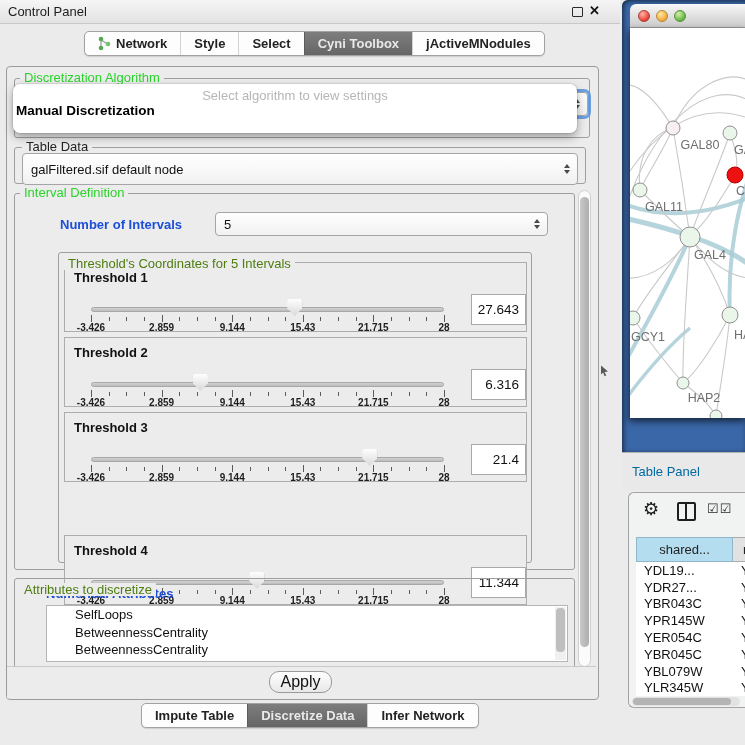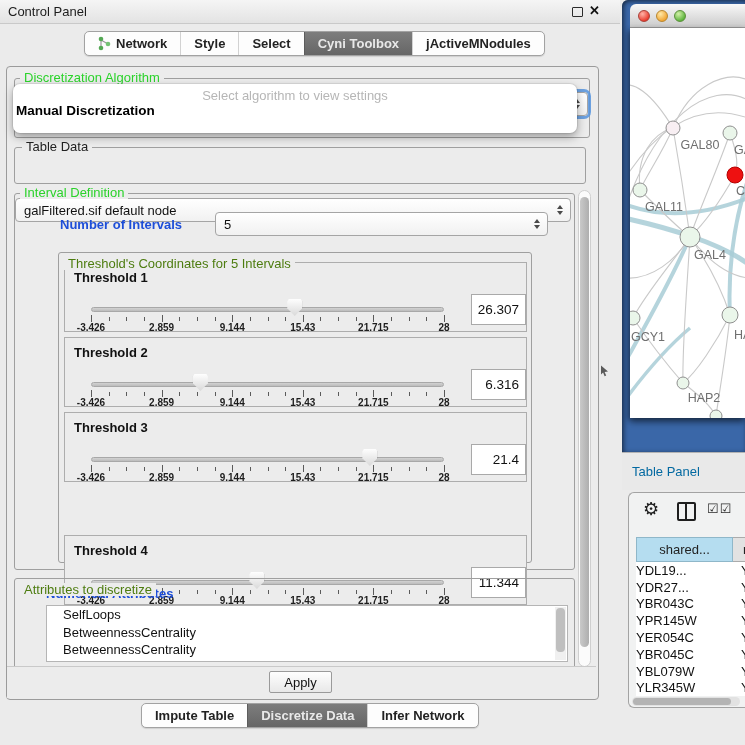--- a/index.html
+++ b/index.html
@@ -61,28 +61,28 @@
 
   
   .vscroll{position:absolute;left:578px;top:190px;width:13px;height:477px;background:#fbfbfb;border:1px solid #cfcfcf;
            border-radius:7px;box-sizing:border-box;}
   .vthumb{position:absolute;left:1px;top:6px;width:9px;height:450px;border-radius:5px;
           background:linear-gradient(90deg,#c9c9c9,#aeaeae);}
 
   
   .list{position:absolute;left:46px;top:605px;width:522px;height:57px;background:#fff;border:1px solid #b5b5b5;
         box-sizing:border-box;overflow:hidden;}
-  .list .item{font-size:13px;line-height:17.5px;padding-left:16px;color:#111;white-space:nowrap;}
+  .list .item{font-size:13px;line-height:17.5px;padding-left:28px;color:#111;white-space:nowrap;}
   .list-scroll{position:absolute;right:1px;top:1px;width:11px;height:53px;background:#f0f0f0;}
   .list-thumb{position:absolute;left:1px;top:1px;width:9px;height:44px;background:#bfbfbf;border-radius:4px;}
 
   
   .apply-strip{position:absolute;left:7px;top:666px;width:589px;height:31px;background:#ececec;border-top:1px solid #c9c9c9;z-index:5;}
   .apply-btn{position:absolute;left:269px;top:671px;width:63px;height:22px;background:linear-gradient(#fefefe,#e8e8e8);
-             border:1px solid #9a9a9a;border-radius:2px;font-size:13px;color:#111;display:flex;align-items:center;
+             border:1px solid #9a9a9a;border-radius:10px;font-size:16px;color:#111;display:flex;align-items:center;
              justify-content:center;z-index:6;box-sizing:border-box;}
 
   
   .net-frame{position:absolute;left:622px;top:0;width:123px;height:452px;background:#3a67a8;border-radius:6px 0 0 0;
              box-shadow:inset 3px 0 5px -1px rgba(0,0,0,.45),inset 0 3px 4px -1px rgba(0,0,0,.35);}
   .mac-bar{position:absolute;left:630px;top:4px;width:115px;height:24px;border-radius:6px 0 0 0;
            background:linear-gradient(#f8f8f8,#cbcbcb);border-bottom:1px solid #999;box-sizing:border-box;}
   .light{position:absolute;width:12px;height:12px;border-radius:50%;top:6px;box-sizing:border-box;}
   .l-red{left:8px;background:radial-gradient(circle at 35% 30%,#ffb3a7,#e8382a 75%);border:1px solid #a84038;}
   .l-yellow{left:26px;background:radial-gradient(circle at 35% 30%,#ffe9a8,#f0a32f 75%);border:1px solid #b8862f;}
@@ -99,21 +99,21 @@
   .tp-split{position:absolute;left:48px;top:9px;width:15px;height:15px;border:2px solid #1e1e1e;border-radius:2px;}
   .tp-split-line{position:absolute;left:6px;top:0;width:2px;height:15px;background:#1e1e1e;}
   .tp-checks{position:absolute;left:78px;top:8px;font-size:13px;color:#2a2a2a;letter-spacing:1px;white-space:nowrap;}
   .tp-header{position:absolute;left:7px;top:44px;right:0;height:25px;display:flex;}
   .tp-h1{width:97px;background:#b5ddf0;border:1px solid #8fb7c9;box-sizing:border-box;display:flex;align-items:center;
          justify-content:center;font-size:13px;color:#222;}
   .tp-h2{flex:1;background:#e2e2e2;border-top:1px solid #ababab;border-bottom:1px solid #ababab;font-size:13px;
          display:flex;align-items:center;padding-left:10px;color:#222;overflow:hidden;white-space:nowrap;}
   .tp-rows{position:absolute;left:7px;top:69px;right:0;height:134px;overflow:hidden;background:#fff;}
   .tp-row{display:flex;height:16.8px;align-items:center;font-size:13px;color:#111;}
-  .tp-c1{width:97px;padding-left:0;box-sizing:border-box;overflow:hidden;white-space:nowrap;}
+  .tp-c1{width:97px;padding-left:8px;box-sizing:border-box;overflow:hidden;white-space:nowrap;}
   .tp-c2{flex:1;padding-left:8px;overflow:hidden;white-space:nowrap;}
   .tp-hscroll{position:absolute;left:3px;top:204px;width:108px;height:9px;background:#e2e2e2;border-radius:5px;}
   .tp-hthumb{position:absolute;left:1px;top:1px;width:98px;height:7px;background:#b4b4b4;border-radius:4px;}
 
   .cursor{position:absolute;left:600px;top:363px;z-index:30;}
   .bold13{font-size:13px;font-weight:bold;color:#1d4ed8;position:absolute;}
 </style>
 </head>
 <body>
 
@@ -162,21 +162,21 @@
       </span>
   </div>
 
   <div class="popup" id="algoPopup">
       <div class="ph">Select algorithm to view settings</div>
       <div class="opt bold">Manual Discretization</div>
     </div>
 
   <div class="groupbox" style="left:14px;top:147px;width:572px;height:37px;"></div>
   <span class="grouptitle t-dark" style="left:22px;top:140px;font-weight:normal;color:#222;">Table Data</span>
-  <div class="combo" style="left:15px;top:153px;width:556px;height:24px;margin-top:45px;">
+  <div class="combo" style="left:22px;top:153px;width:556px;height:32px;">
     <span>galFiltered.sif default node</span>
     <span class="stepper">
         <span class="tri-up"></span>
         <span class="tri-dn"></span>
       </span>
   </div>
 
   <div class="groupbox" style="left:14px;top:193px;width:561px;height:377px;"></div>
   <span class="grouptitle t-green" style="left:20px;top:186px;">Interval Definition</span>
 
@@ -218,21 +218,21 @@
           <span class="tick" style="left: 361.35px;"></span>
           <span class="tick major" style="left: 379px;"></span>
           <span class="ticklabel" style="left: 26px;">-3.426</span>
           <span class="ticklabel" style="left: 96.6px;">2.859</span>
           <span class="ticklabel" style="left: 167.2px;">9.144</span>
           <span class="ticklabel" style="left: 237.8px;">15.43</span>
           <span class="ticklabel" style="left: 308.4px;">21.715</span>
           <span class="ticklabel" style="left: 379px;">28</span>
           <div class="thumb" style="left: 222.251px;"></div>
         </div>
-        <div class="valuebox">26.307</div>
+        <div class="valuebox">27.643</div>
       </div>
       <div class="thr-panel" style="top: 337px;">
         <div class="thr-label">Threshold 2</div>
         <div>
           <div class="track"></div>
           <span class="tick major" style="left: 26px;"></span>
           <span class="tick" style="left: 43.65px;"></span>
           <span class="tick" style="left: 61.3px;"></span>
           <span class="tick" style="left: 78.95px;"></span>
           <span class="tick major" style="left: 96.6px;"></span>

